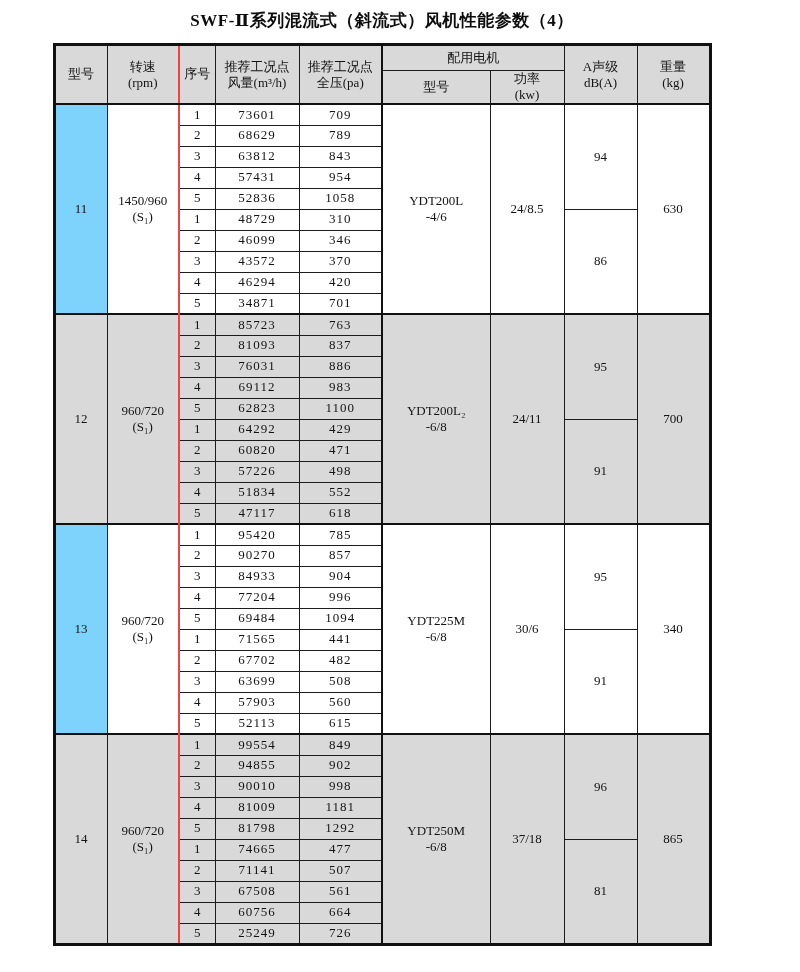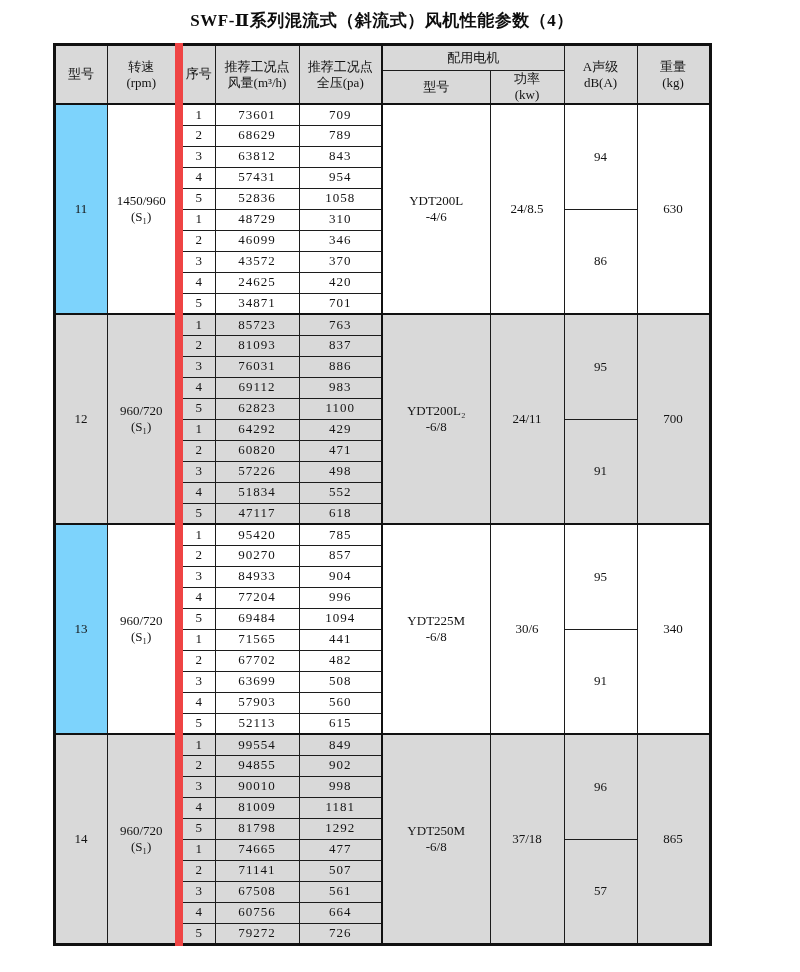--- a/index.html
+++ b/index.html
@@ -35,21 +35,21 @@
     font-weight: normal;
     line-height: 1.25;
     overflow: hidden;
   }
   thead th { background: #d9d9d9; }
   thead tr.h-row-1 { height: 26px; }
   thead tr.h-row-2 { height: 27px; }
   tbody tr { height: 21px; }
   .hb { border-bottom: 2px solid #111; }
   tr.block-start td { border-top: 2.5px solid #111; }
-  .seq-col { border-left: 8px solid #ef4444; margin-top: 36px; }
+  .seq-col { border-left: 2px solid #ef4444; margin-top: 36px; }
   .pressure-col { border-right: 2px solid #111; }
   .num { letter-spacing: 1px; }
   tr.shaded td { background: #d9d9d9; }
   td.model-cell { background: #7dd3fc; }
   .line { display: block; }
   .two-line .line { line-height: 16px; }
 </style>
 </head>
 <body>
 
@@ -220,21 +220,21 @@
           </td>
           <td class="num pressure-col">
             <span class="line">370</span>
           </td>
         </tr>
         <tr class="">
           <td class="seq-col">
             <span class="line">4</span>
           </td>
           <td class="num">
-            <span class="line">24625</span>
+            <span class="line">46294</span>
           </td>
           <td class="num pressure-col">
             <span class="line">420</span>
           </td>
         </tr>
         <tr class="">
           <td class="seq-col">
             <span class="line">5</span>
           </td>
           <td class="num">
@@ -589,21 +589,21 @@
           <td class="seq-col">
             <span class="line">1</span>
           </td>
           <td class="num">
             <span class="line">74665</span>
           </td>
           <td class="num pressure-col">
             <span class="line">477</span>
           </td>
           <td rowspan="5">
-            <span class="line">57</span>
+            <span class="line">81</span>
           </td>
         </tr>
         <tr class="shaded ">
           <td class="seq-col">
             <span class="line">2</span>
           </td>
           <td class="num">
             <span class="line">71141</span>
           </td>
           <td class="num pressure-col">
@@ -630,21 +630,21 @@
           </td>
           <td class="num pressure-col">
             <span class="line">664</span>
           </td>
         </tr>
         <tr class="shaded ">
           <td class="seq-col">
             <span class="line">5</span>
           </td>
           <td class="num">
-            <span class="line">79272</span>
+            <span class="line">25249</span>
           </td>
           <td class="num pressure-col">
             <span class="line">726</span>
           </td>
         </tr>
       </tbody>
   </table>
 </div>
 
 </body></html>

